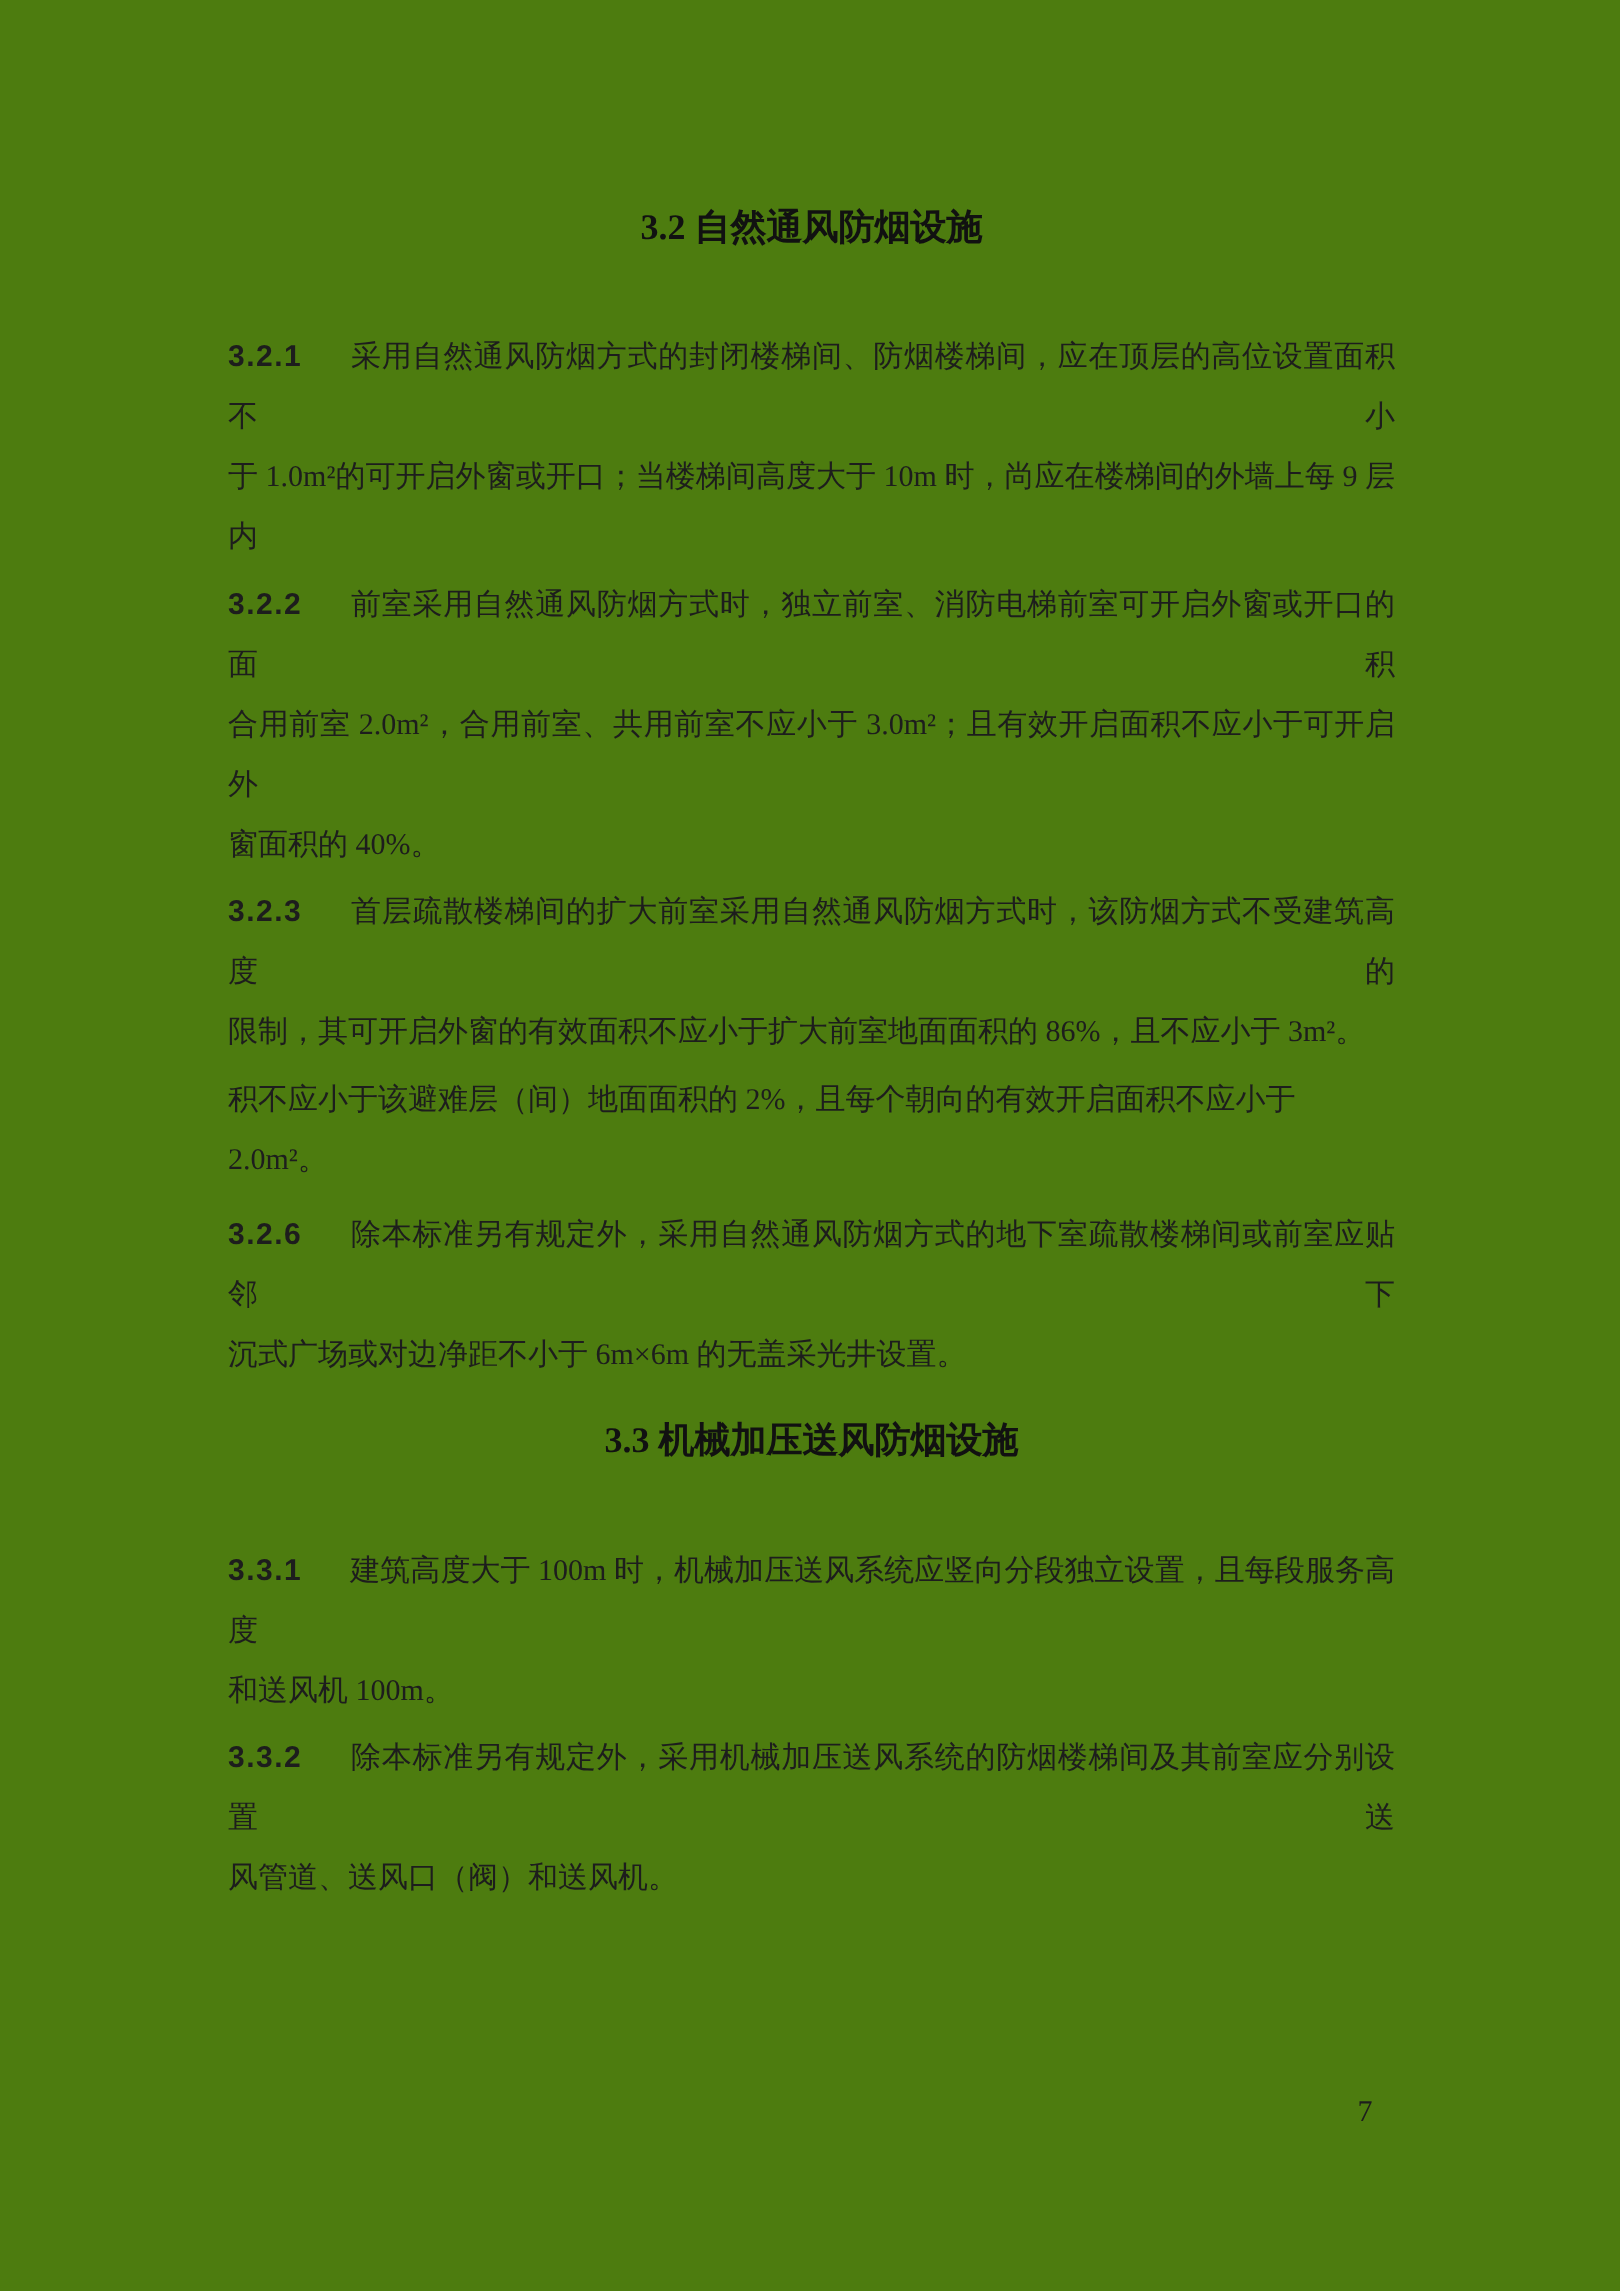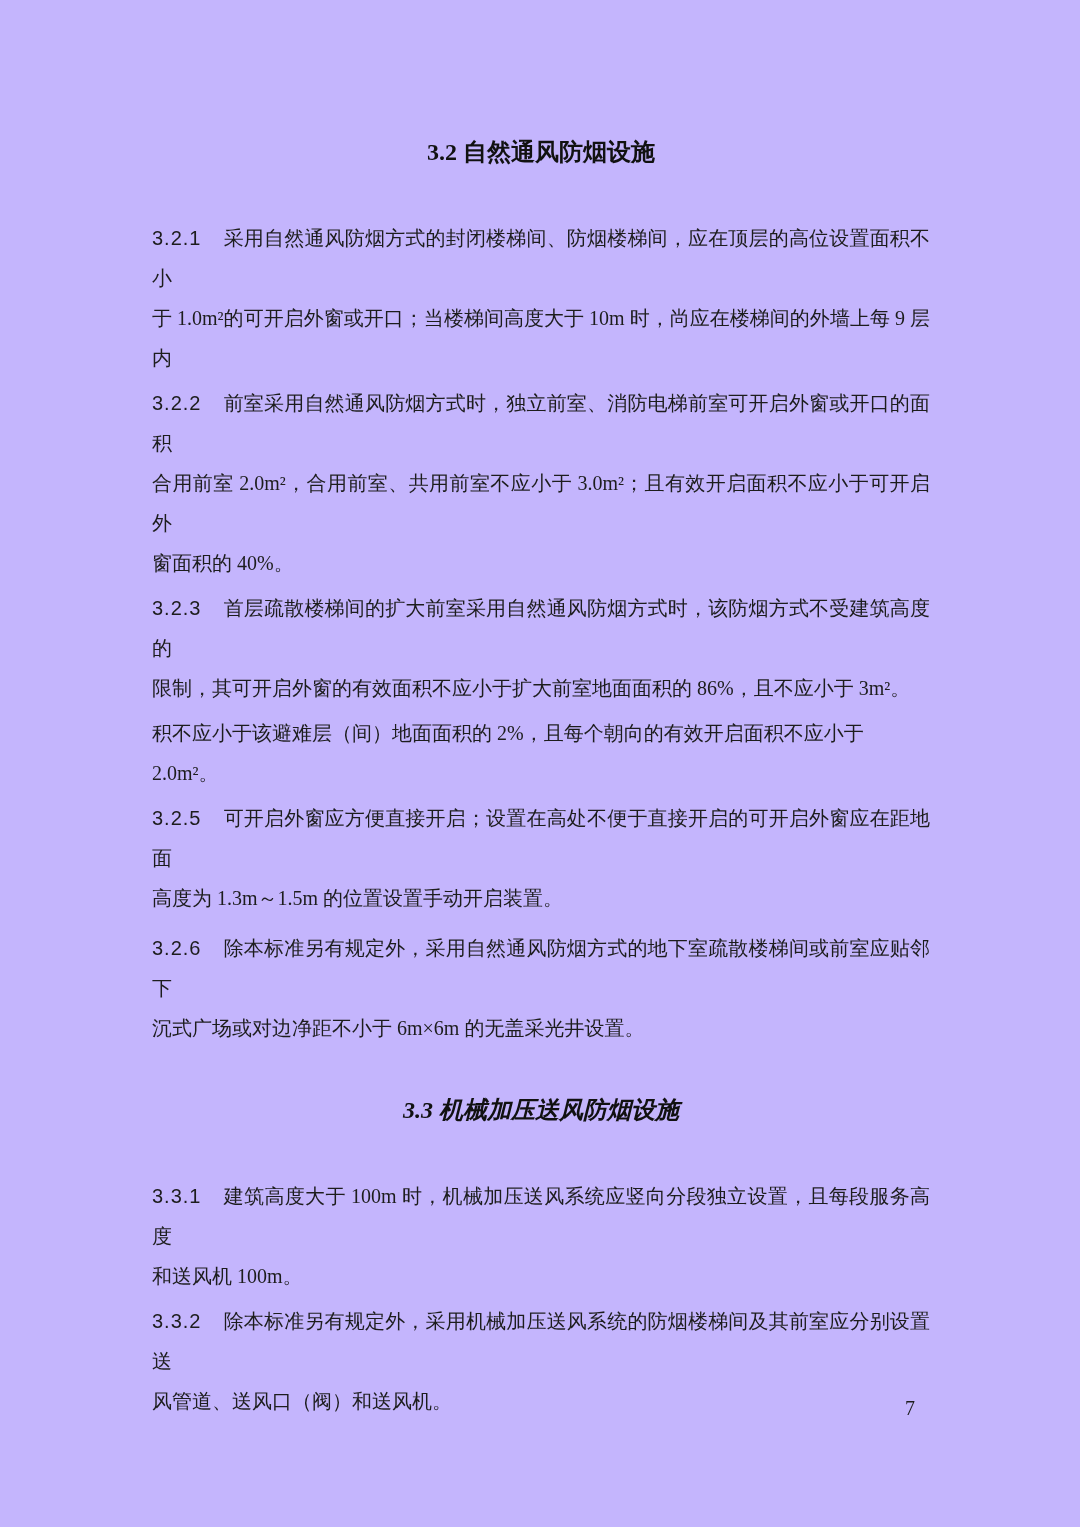--- a/index.html
+++ b/index.html
@@ -1,36 +1,36 @@
 <!DOCTYPE html>
 <html><head>
 <meta charset="utf-8">
 <style>
   html, body { margin:0; padding:0; background:#ffffff; }
   .page {
     position:relative;
     width:1080px; height:1527px;
-    background:#c4b5fd;
+    background:#4d7c0f;
     color:#1d1d1d;
     font-family:"Liberation Serif","DejaVu Serif",serif;
     overflow:hidden;
   }
   .content { position:absolute; left:152px; top:0; width:778px; }
   .sec-title {
     font-size:24px; font-weight:700; color:#111;
     text-align:center; line-height:28px; margin:0;
   }
   .t32 { margin:138px 0 52px 0; }
-  .t33 { margin:48px 0 52px 0;font-style:italic; }
+  .t33 { margin:24px 0 52px 0; }
   .para { margin:5px 0 0 0; font-size:20px; }
   .ln { line-height:40px; min-height:40px; }
   .jl { text-align:justify; text-align-last:justify; }
   .num {
     font-family:"Liberation Sans","DejaVu Sans",sans-serif;
-    font-weight:400; margin-right:22px; letter-spacing:1px;
+    font-weight:700; margin-right:32px; letter-spacing:1px;
     white-space:nowrap;
   }
   .page-num {
     position:absolute; left:880px; top:1394px; width:60px;
     text-align:center; font-size:20px; line-height:28px;
   }
 </style>
 </head>
 <body>
 
@@ -52,24 +52,20 @@
 
     <div class="para">
       <div class="ln jl"><span class="num">3.2.3</span><span>首层疏散楼梯间的扩大前室采用自然通风防烟方式时，该防烟方式不受建筑高度的</span></div>
       <div class="ln">限制，其可开启外窗的有效面积不应小于扩大前室地面面积的 86%，且不应小于 3m²。</div>
     </div>
 
     <div class="para">
       <div class="ln">积不应小于该避难层（间）地面面积的 2%，且每个朝向的有效开启面积不应小于 2.0m²。</div>
     </div>
 
-    <div class="para">
-      <div class="ln jl"><span class="num">3.2.5</span><span>可开启外窗应方便直接开启；设置在高处不便于直接开启的可开启外窗应在距地面</span></div>
-      <div class="ln">高度为 1.3m～1.5m 的位置设置手动开启装置。</div>
-    </div>
 
     <div class="para" style="margin-top:10px;">
       <div class="ln jl"><span class="num">3.2.6</span><span>除本标准另有规定外，采用自然通风防烟方式的地下室疏散楼梯间或前室应贴邻下</span></div>
       <div class="ln">沉式广场或对边净距不小于 6m×6m 的无盖采光井设置。</div>
     </div>
 
     <h2 class="sec-title t33">3.3 机械加压送风防烟设施</h2>
 
     <div class="para">
       <div class="ln jl"><span class="num">3.3.1</span><span>建筑高度大于 100m 时，机械加压送风系统应竖向分段独立设置，且每段服务高度</span></div>

